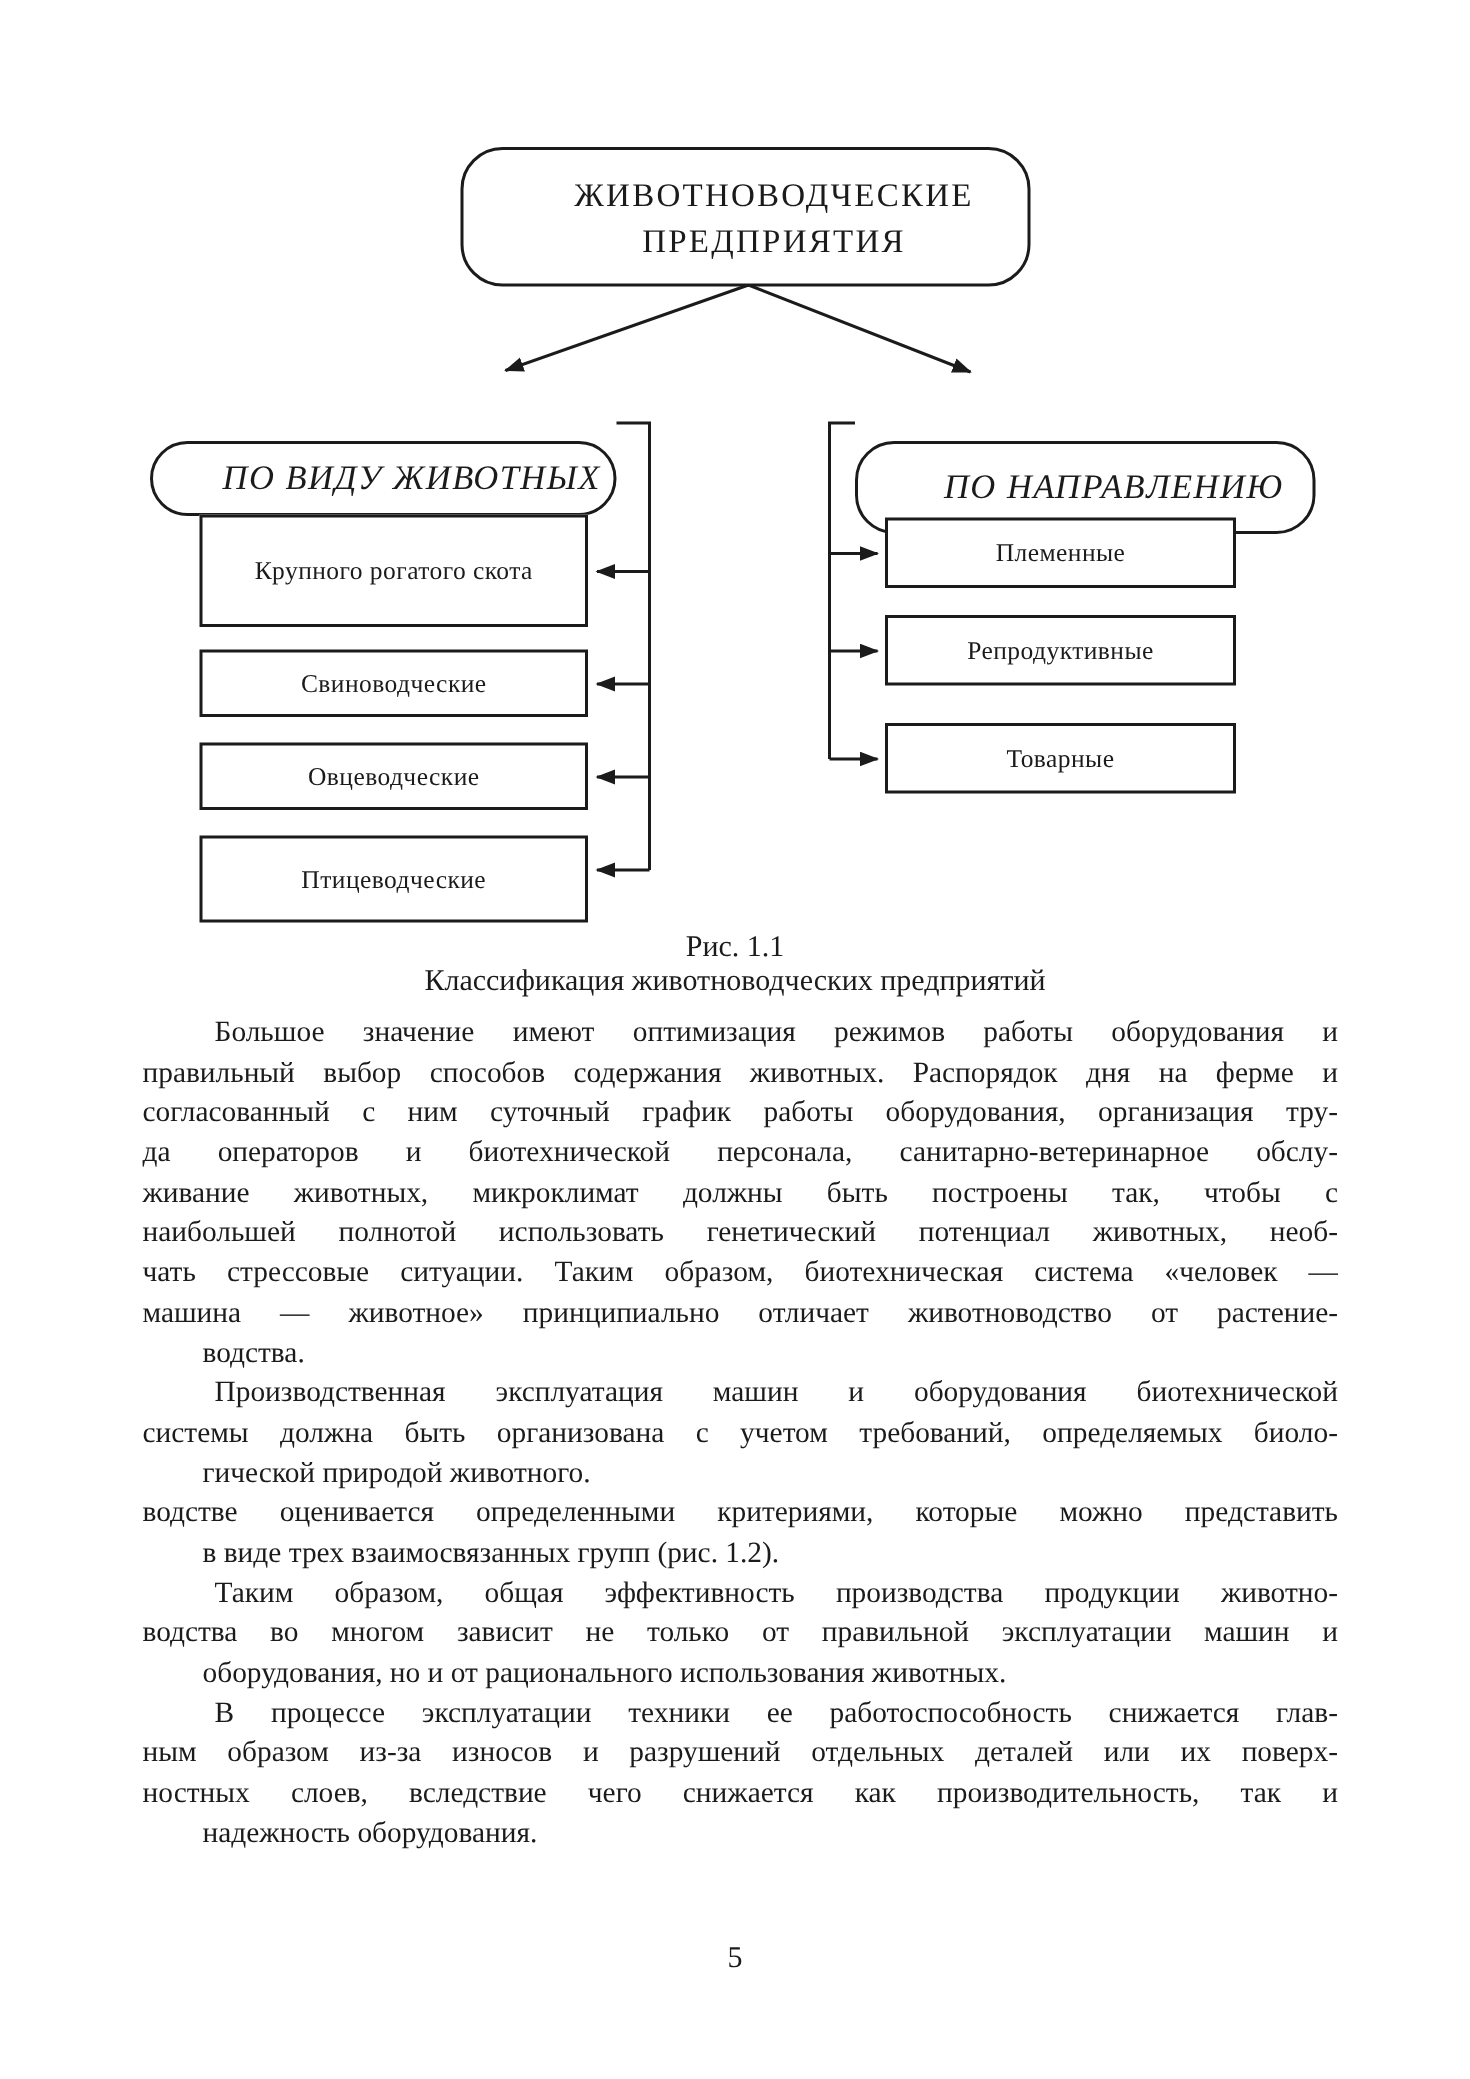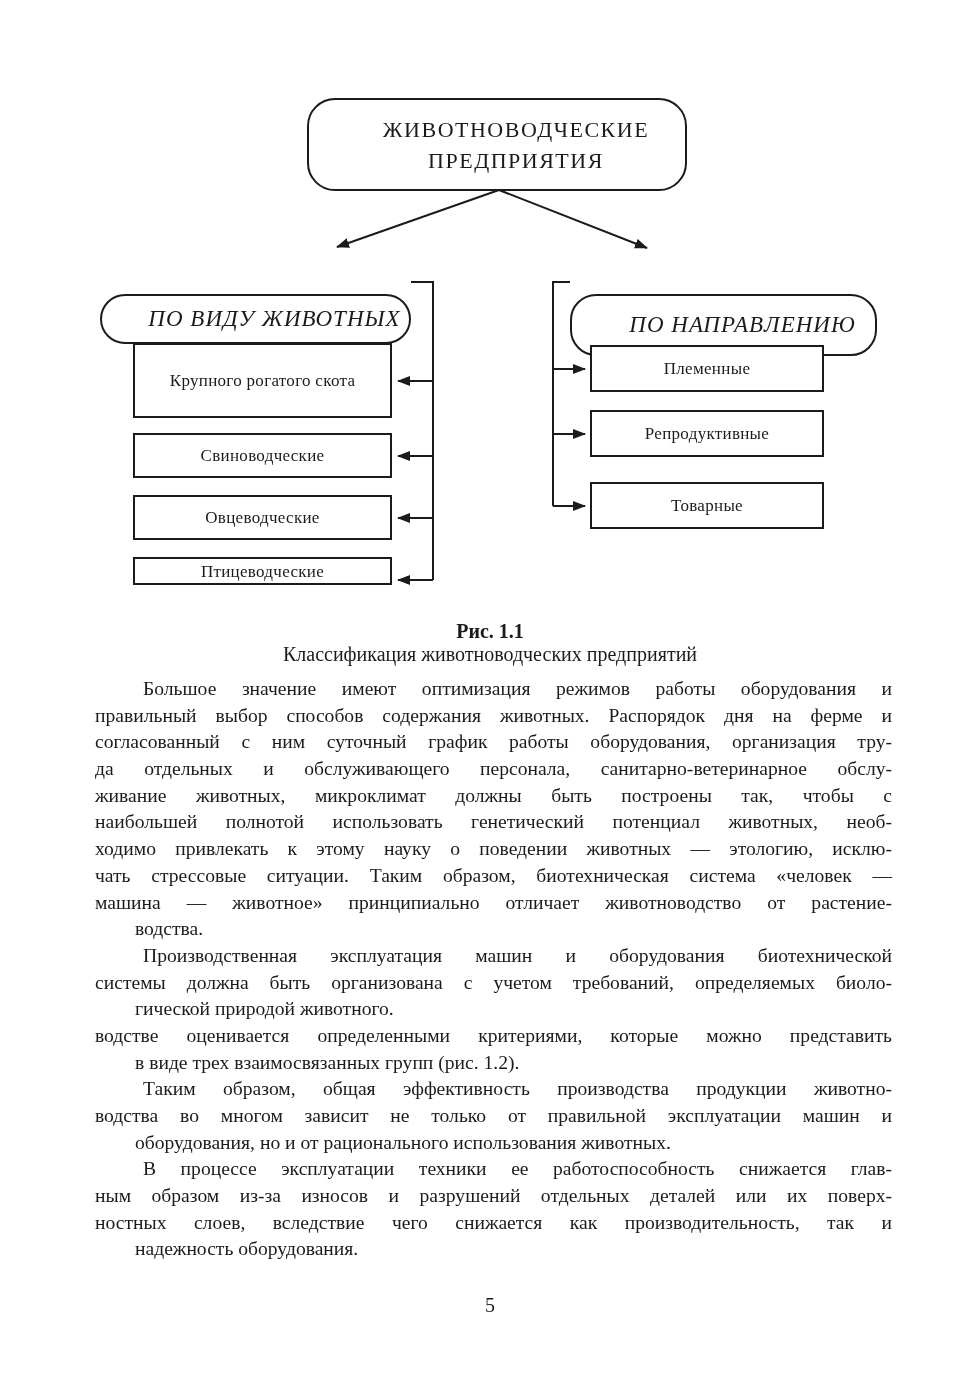--- a/index.html
+++ b/index.html
@@ -24,27 +24,27 @@
   .stadium{border-radius:26px;font-style:italic;font-size:23px;letter-spacing:1px;margin-top:37px;}
   #stadium-left{left:100px;top:257px;width:311px;height:50px;}
   #stadium-right{left:570px;top:257px;width:307px;height:62px;}
   .col{position:absolute;}
   #left-col{left:133px;top:343px;width:259px;height:260px;}
   #right-col{left:590px;top:345px;width:234px;height:185px;}
   .col .node{left:0;width:100%;font-size:17px;letter-spacing:0.3px;padding:0 14px;line-height:27px;}
   #left-col div.node:nth-of-type(1){top:0;height:75px;}
   #left-col div.node:nth-of-type(2){top:90px;height:45px;}
   #left-col div.node:nth-of-type(3){top:152px;height:45px;}
-  #left-col div.node:nth-of-type(4){top:214px;height:28px;text-align:center;}
+  #left-col div.node:nth-of-type(4){top:214px;height:58px;text-align:center;}
   #right-col div.node:nth-of-type(1){top:0;height:47px;}
   #right-col div.node:nth-of-type(2){top:65px;height:47px;}
   #right-col div.node:nth-of-type(3){top:137px;height:47px;}
   
   .caption{position:absolute;top:620px;left:0;width:100%;text-align:center;font-size:20px;line-height:23px;}
-  .caption .label{font-weight:bold;}
+  .caption .label{font-weight:normal;}
   
   .body-text{position:absolute;left:95px;top:676px;width:797px;font-size:19.6px;}
   .body-line{
     height:26.7px;line-height:26.7px;
     text-align:justify;text-align-last:justify;
     white-space:normal;
   }
   .body-line.first{text-indent:48px;}
   .body-line.last{text-align-last:left;margin-left:40px;}
   
@@ -107,24 +107,23 @@
   <div class="caption">
     <div class="label">Рис. 1.1</div>
     <div>Классификация животноводческих предприятий</div>
   </div>
 
   <div class="body-text">
 
   <div class="body-line first">Большое значение имеют оптимизация режимов работы оборудования и</div>
       <div class="body-line">правильный выбор способов содержания животных. Распорядок дня на ферме и</div>
       <div class="body-line">согласованный с ним суточный график работы оборудования, организация тру-</div>
-      <div class="body-line">да отдельных и обслуживающего персонала, санитарно-ветеринарное обслу-</div>
+      <div class="body-line">да операторов и биотехнической персонала, санитарно-ветеринарное обслу-</div>
       <div class="body-line">живание животных, микроклимат должны быть построены так, чтобы с</div>
       <div class="body-line">наибольшей полнотой использовать генетический потенциал животных, необ-</div>
-      <div class="body-line">ходимо привлекать к этому науку о поведении животных — этологию, исклю-</div>
       <div class="body-line">чать стрессовые ситуации. Таким образом, биотехническая система «человек —</div>
       <div class="body-line">машина — животное» принципиально отличает животноводство от растение-</div>
       <div class="body-line last">водства.</div>
       <div class="body-line first">Производственная эксплуатация машин и оборудования биотехнической</div>
       <div class="body-line">системы должна быть организована с учетом требований, определяемых биоло-</div>
       <div class="body-line last">гической природой животного.</div>
       <div class="body-line">водстве оценивается определенными критериями, которые можно представить</div>
       <div class="body-line last">в виде трех взаимосвязанных групп (рис. 1.2).</div>
       <div class="body-line first">Таким образом, общая эффективность производства продукции животно-</div>
       <div class="body-line">водства во многом зависит не только от правильной эксплуатации машин и</div>

